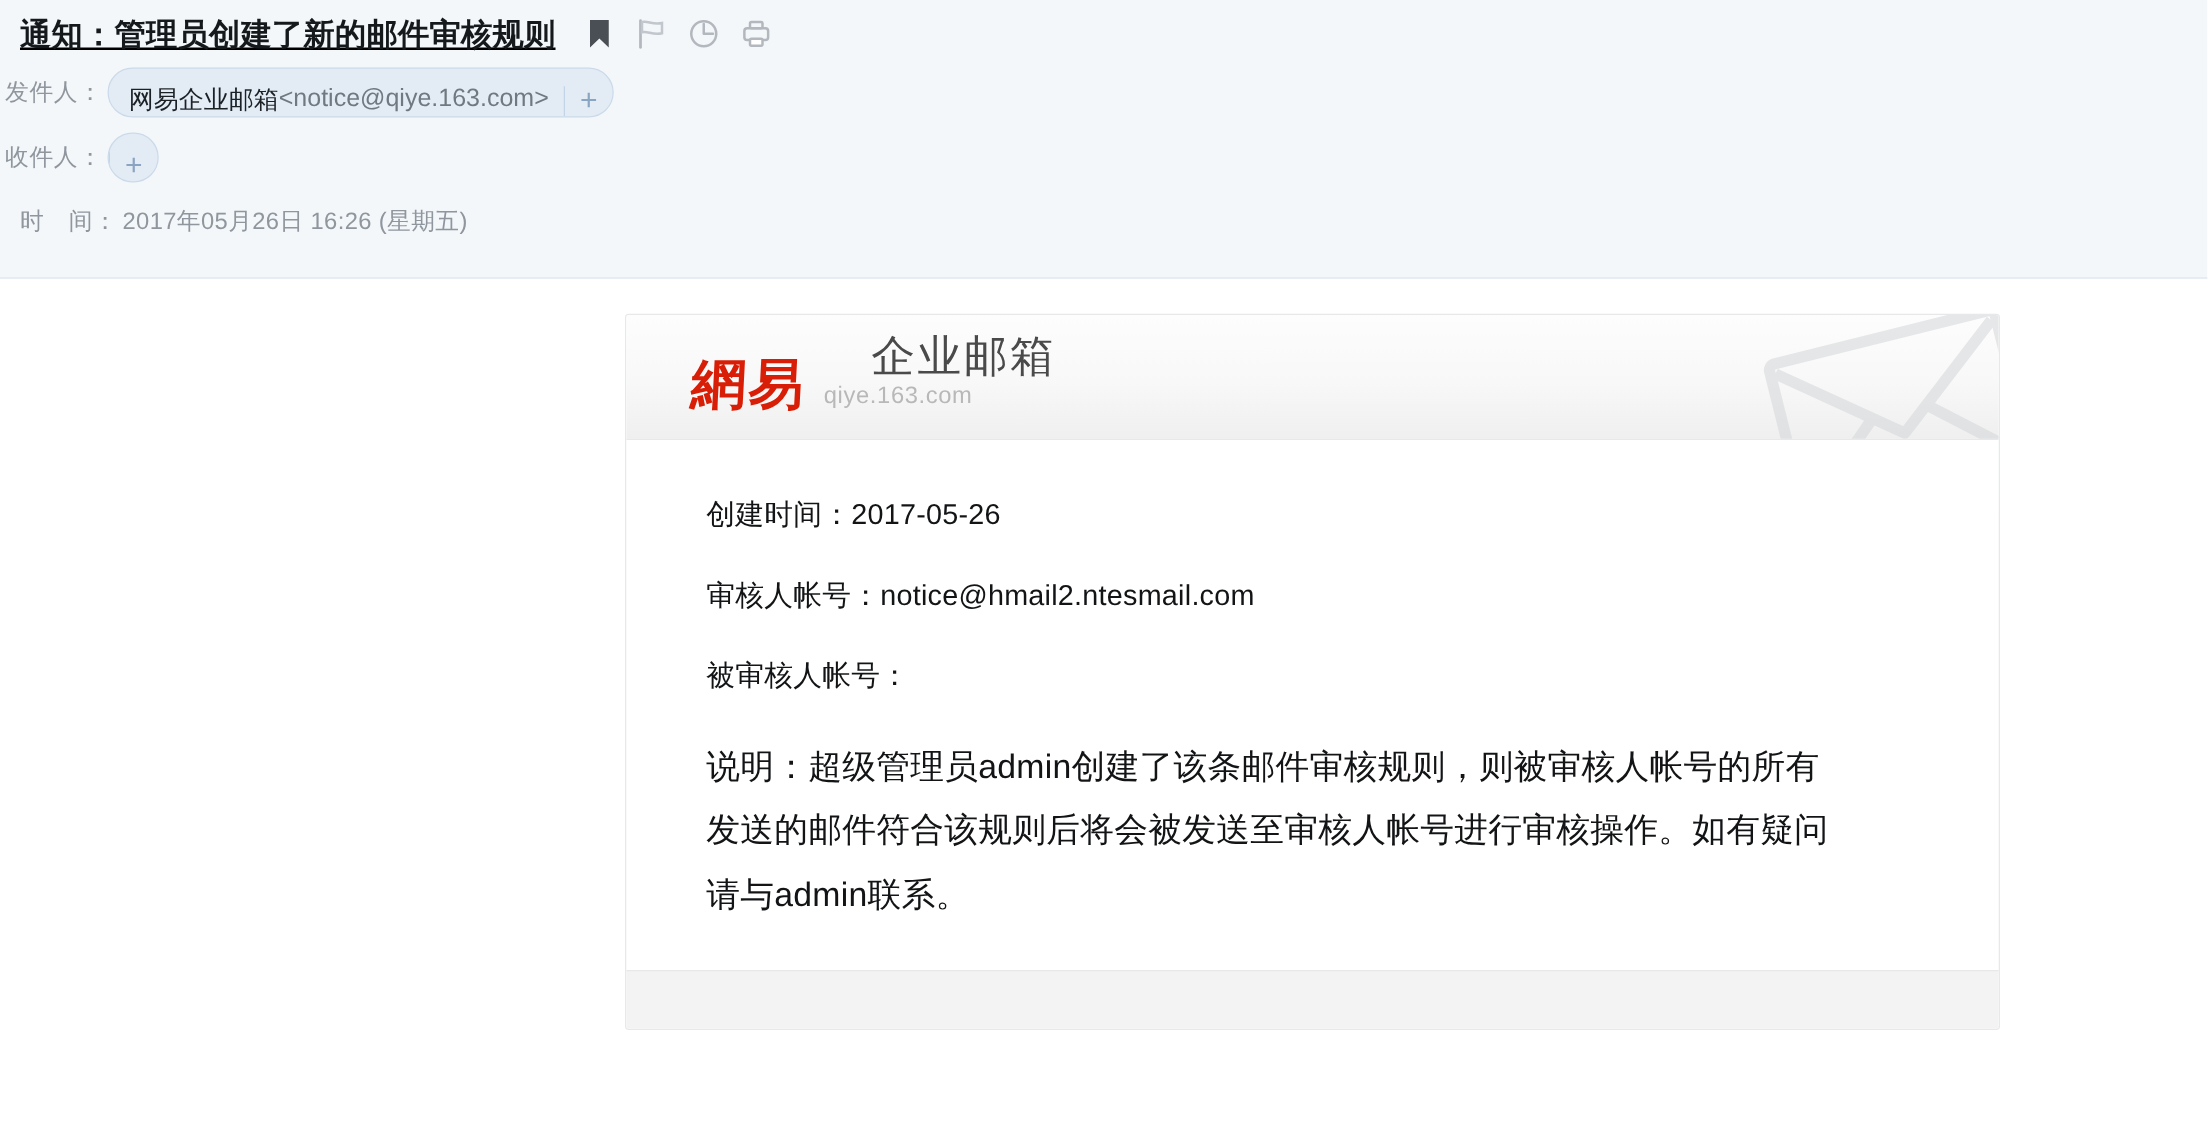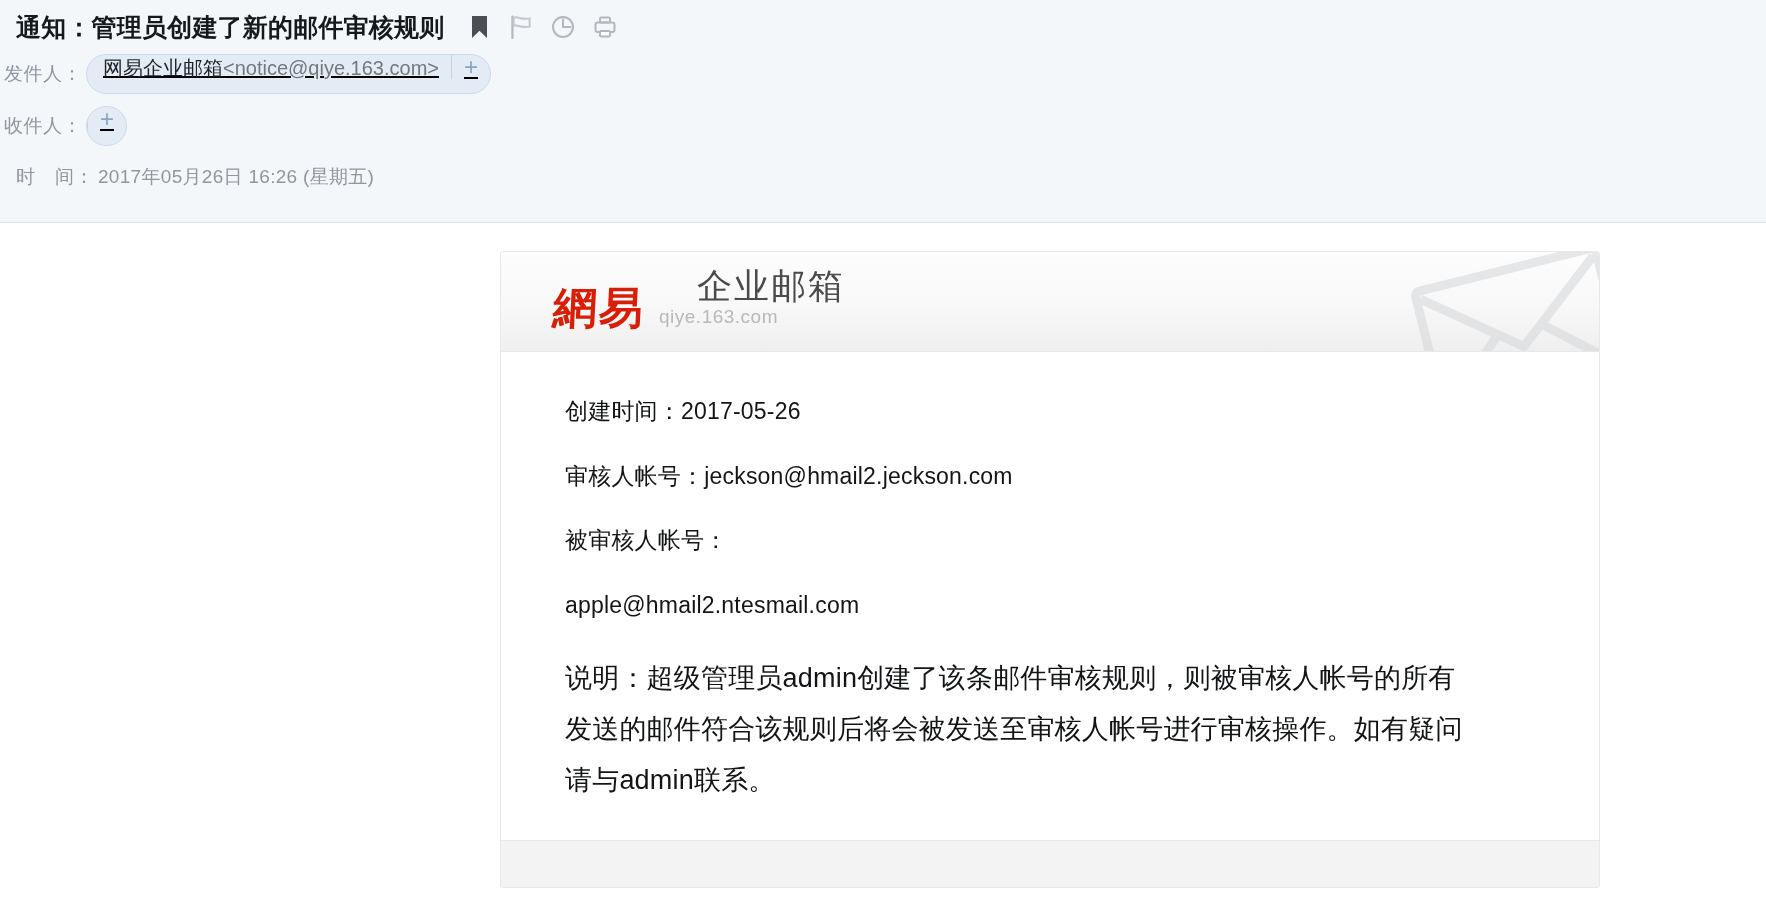--- a/index.html
+++ b/index.html
@@ -24,20 +24,21 @@
     height: 223px;
     box-sizing: border-box;
   }
 
   .subject-row {
     display: flex;
     align-items: center;
     padding: 14px 0 4px 16px;
     height: 44px;
     box-sizing: border-box;
+    text-decoration: underline;
   }
   .subject-title {
     font-size: 25px;
     font-weight: bold;
     color: #16191c;
     letter-spacing: 0.2px;
     white-space: nowrap;
   }
   .subject-icons {
     display: flex;
@@ -65,29 +66,28 @@
   .addr-label {
     font-size: 19px;
     color: #8f969e;
     width: 82px;
     flex: 0 0 auto;
     white-space: nowrap;
     letter-spacing: 0.5px;
   }
   .chip {
     display: inline-flex;
-    align-items: flex-start;
+    align-items: flex-end;
     background: #e3ecf5;
     border: 1px solid #cbdaea;
     border-radius: 20px;
     height: 38px;
     overflow: hidden;
     max-width: 1200px;
     cursor: default;
-    text-decoration: underline;
   }
   .chip-text {
     display: flex;
     align-items: center;
     padding: 0 12px 0 16px;
     font-size: 20px;
     white-space: nowrap;
   }
   .chip-name {
     color: #1c2126;
@@ -313,22 +313,21 @@
             <path d="M26 30 L115 101 L204 30" fill="none" stroke="#d4d6d8" stroke-width="9" stroke-linejoin="round"></path>
             <path d="M26 142 L92 84" fill="none" stroke="#d4d6d8" stroke-width="9" stroke-linecap="round"></path>
             <path d="M204 142 L138 84" fill="none" stroke="#d4d6d8" stroke-width="9" stroke-linecap="round"></path>
           </g>
         </svg>
       </div>
     </div>
 
     <div class="card-content">
       <p class="content-line">创建时间：2017-05-26</p>
-      <p class="content-line">审核人帐号：jeckson@hmail2.jeckson.com</p>
+      <p class="content-line">审核人帐号：notice@hmail2.ntesmail.com</p>
       <p class="content-line">被审核人帐号：</p>
-      <p class="content-line">apple@hmail2.ntesmail.com</p>
       <p class="content-para">说明：超级管理员admin创建了该条邮件审核规则，则被审核人帐号的所有发送的邮件符合该规则后将会被发送至审核人帐号进行审核操作。如有疑问请与admin联系。</p>
     </div>
 
     <div class="card-footer"></div>
   </div>
 
 </div>
 
 </body></html>

